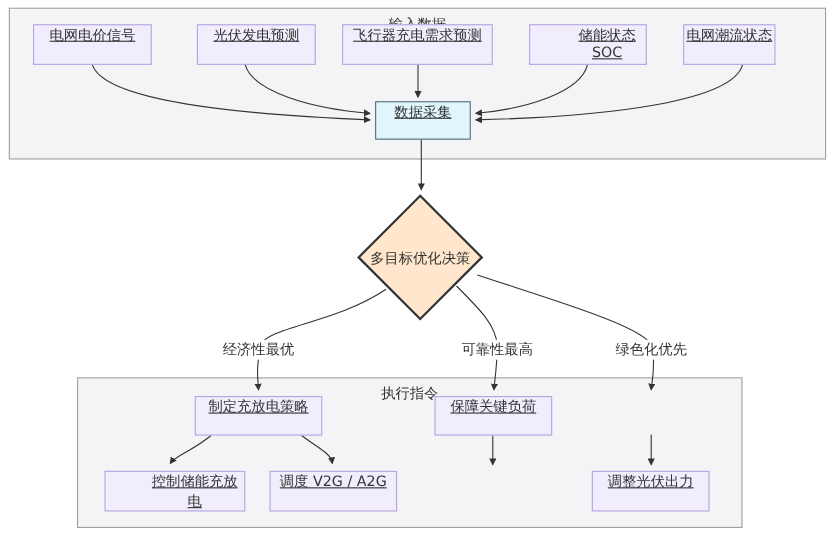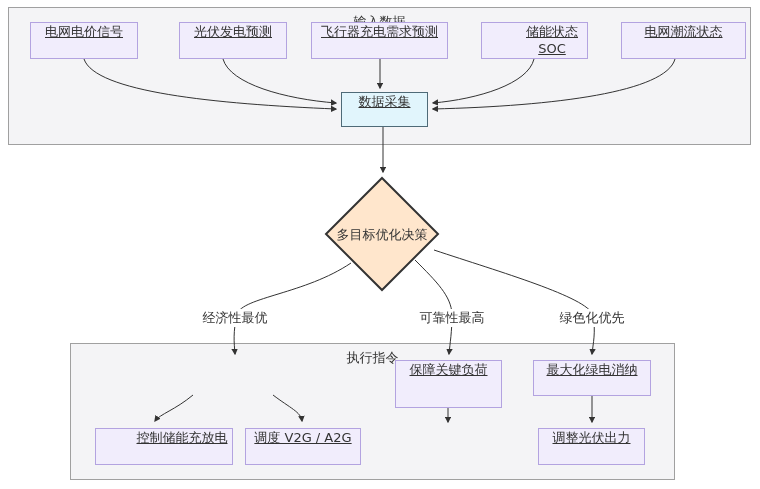--- a/index.html
+++ b/index.html
@@ -74,42 +74,42 @@
   </div>
   <div class="node" style="left:179px;top:22px;width:108px;height:37px;">
     <span>光伏发电预测</span>
   </div>
   <div class="node" style="left:311px;top:22px;width:137px;height:37px;">
     <span>飞行器充电需求预测</span>
   </div>
   <div class="node" style="left:481px;top:22px;width:107px;height:37px;padding-left:35px;">
     <span>储能状态 SOC</span>
   </div>
-  <div class="node" style="left:621px;top:22px;width:125px;height:37px;">
+  <div class="node" style="left:621px;top:22px;width:84px;height:37px;">
     <span>电网潮流状态</span>
   </div>
 
   <div class="node collect" style="left:341px;top:92px;width:87px;height:35px;">
     <span>数据采集</span>
   </div>
 
   <div class="decision-label">多目标优化决策</div>
 
   <div class="branch-label" style="left:235px;top:309px;">经济性最优</div>
   <div class="branch-label" style="left:452px;top:309px;">可靠性最高</div>
   <div class="branch-label" style="left:592px;top:309px;">绿色化优先</div>
 
-  <div class="node" style="left:395px;top:360px;width:107px;height:48px;">
+  <div class="node" style="left:177px;top:360px;width:116px;height:36px;">
+    <span>制定充放电策略</span>
+  </div>
+  <div class="node" style="left:395px;top:360px;width:107px;height:36px;">
     <span>保障关键负荷</span>
   </div>
-  <div class="node" style="left:533px;top:360px;width:118px;height:36px;">
-    <span>最大化绿电消纳</span>
-  </div>
 
-  <div class="node" style="left:95px;top:428px;width:138px;height:37px;padding-left:36px;">
+  <div class="node" style="left:95px;top:428px;width:128px;height:37px;padding-left:36px;">
     <span>控制储能充放电</span>
   </div>
   <div class="node" style="left:245px;top:428px;width:116px;height:37px;">
     <span>调度 V2G / A2G</span>
   </div>
   <div class="node" style="left:538px;top:428px;width:107px;height:37px;">
     <span>调整光伏出力</span>
   </div>
 
 </div>

